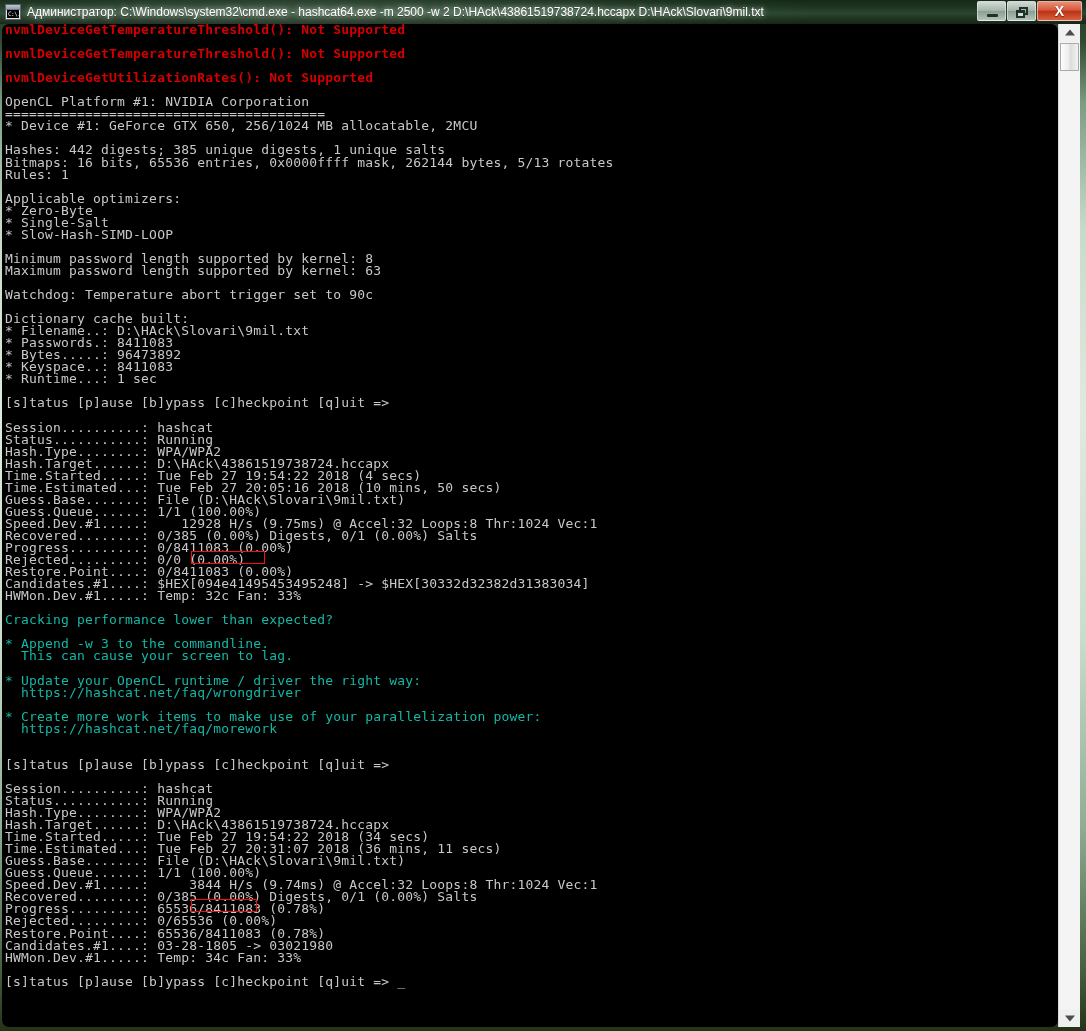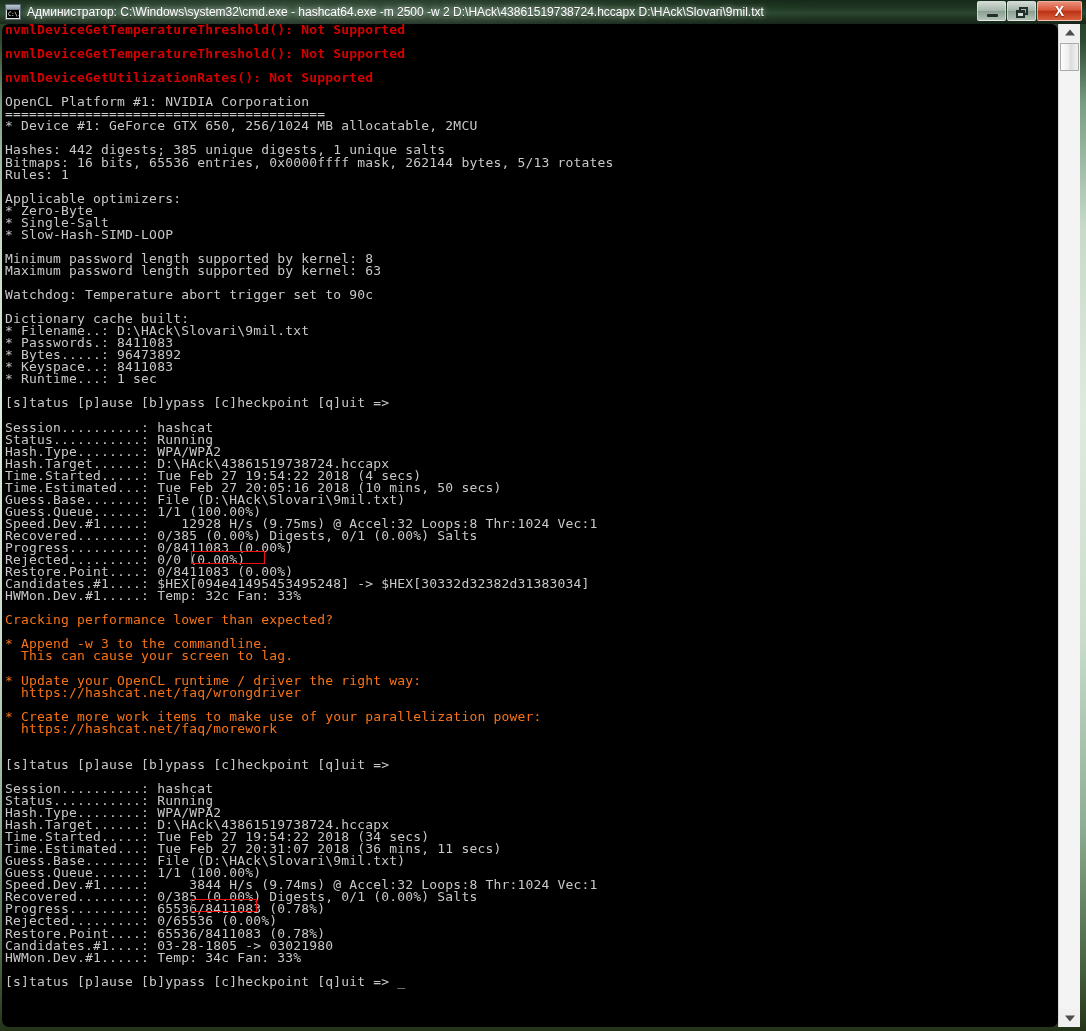--- a/index.html
+++ b/index.html
@@ -185,21 +185,21 @@
     top: 0px;
     font-family: "DejaVu Sans Mono", "Liberation Mono", monospace;
     font-size: 13px;
     line-height: 12.05px;
     letter-spacing: 0.18px;
     white-space: pre;
     color: #c6c6c6;
   }
   .ln { height: 12.05px; }
   .red   { color: #d40000; font-weight: bold; }
-  .olive { color: #f97316; }
+  .olive { color: #14b8a6; }
   .white { color: #c8c8c8; }
 
   
   .hl-box {
     position: absolute;
     border: 1px solid #ee1111;
     box-sizing: border-box;
     pointer-events: none;
   }
   #hl-speed-1 { left: 189px; top: 527px; width: 74px; height: 13px; }

